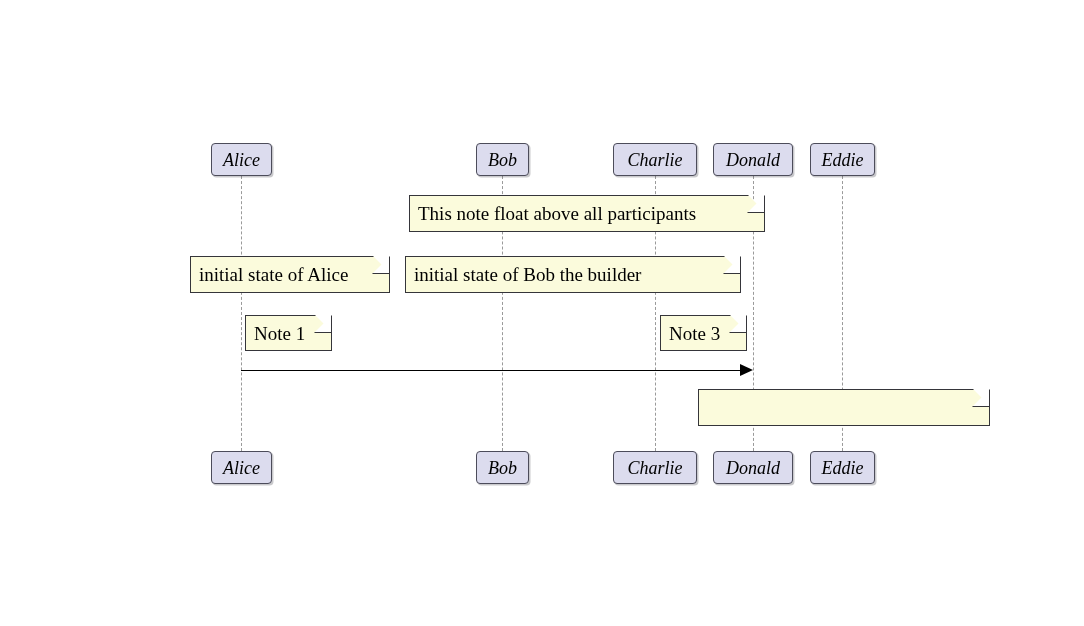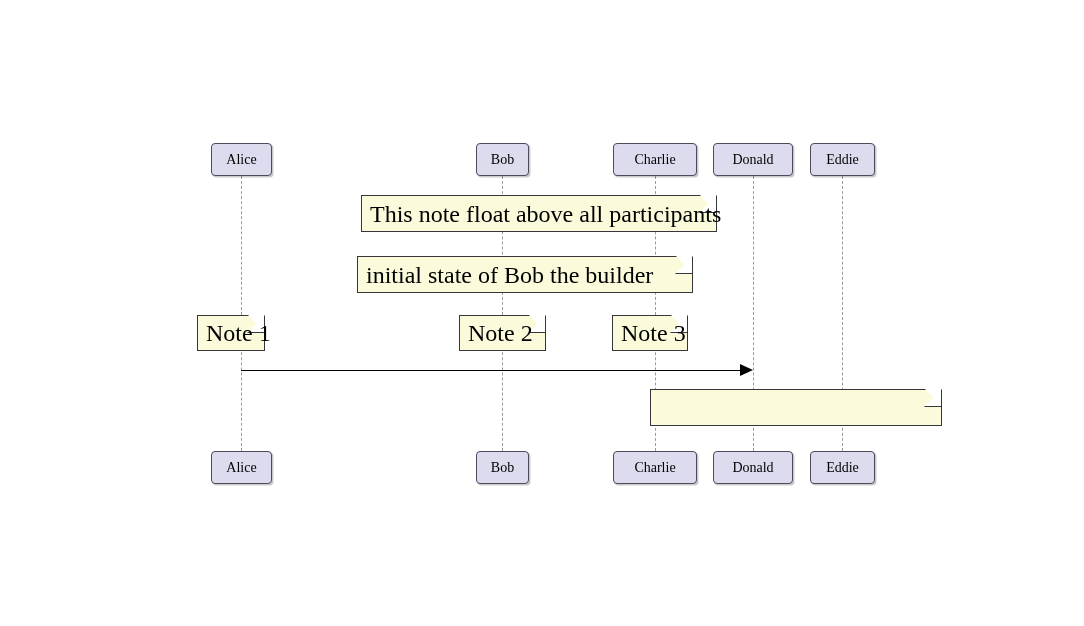--- a/index.html
+++ b/index.html
@@ -28,35 +28,37 @@
   
   .participant {
     position: absolute;
     box-sizing: border-box;
     background: #dcdcee;
     border: 1.2px solid #4c4c5a;
     border-radius: 4px;
     display: flex;
     align-items: center;
     justify-content: center;
-    font-size: 14px;
+    font-size: 18px;
     color: #000000;
     line-height: 1;
     box-shadow: 1.5px 1.5px 0 rgba(80,80,90,0.30);
     white-space: nowrap;
+    font-style: italic;
   }
 
   
   .note {
     position: absolute;
     box-sizing: border-box;
-    font-size: 24px;
+    font-size: 19px;
     color: #000000;
     line-height: 1;
     white-space: nowrap;
+    margin-left: 48px;
   }
   .note .note-body {
     position: absolute;
     inset: 0;
     background: #fbfbdc;
     border: 1.2px solid #35353a;
     
     clip-path: polygon(0 0, calc(100% - 17px) 0, 100% 17px, 100% 100%, 0 100%);
   }
   .note .note-fold {
@@ -134,43 +136,43 @@
     <span>Eddie</span>
   </div>
 
   <div class="note" style="left:361px; top:195px; width:356px; height:37px;">
     <div class="note-shadow"></div>
     <div class="note-body"></div>
     <div class="note-fold"></div>
     <div class="note-text">This note float above all participants</div>
   </div>
 
+  <div class="note" style="left:142px; top:256px; width:200px; height:37px;">
+    <div class="note-shadow"></div>
+    <div class="note-body"></div>
+    <div class="note-fold"></div>
+    <div class="note-text">initial state of Alice</div>
+  </div>
 
   <div class="note" style="left:357px; top:256px; width:336px; height:37px;">
     <div class="note-shadow"></div>
     <div class="note-body"></div>
     <div class="note-fold"></div>
     <div class="note-text">initial state of Bob the builder</div>
   </div>
 
-  <div class="note" style="left:197px; top:315px; width:68px; height:36px;">
+  <div class="note" style="left:197px; top:315px; width:87px; height:36px;">
     <div class="note-shadow"></div>
     <div class="note-body"></div>
     <div class="note-fold"></div>
     <div class="note-text">Note 1</div>
   </div>
 
-  <div class="note" style="left:459px; top:315px; width:87px; height:36px;">
-    <div class="note-shadow"></div>
-    <div class="note-body"></div>
-    <div class="note-fold"></div>
-    <div class="note-text">Note 2</div>
-  </div>
-
-  <div class="note" style="left:612px; top:315px; width:76px; height:36px;">
+
+  <div class="note" style="left:612px; top:315px; width:87px; height:36px;">
     <div class="note-shadow"></div>
     <div class="note-body"></div>
     <div class="note-fold"></div>
     <div class="note-text">Note 3</div>
   </div>
 
   <div class="msg-line" style="left:241px; top:370px; width:500px;"></div>
   <div class="msg-head" style="left:740px; top:364px;"></div>
 
   <div class="note" style="left:650px; top:389px; width:292px; height:37px;">

